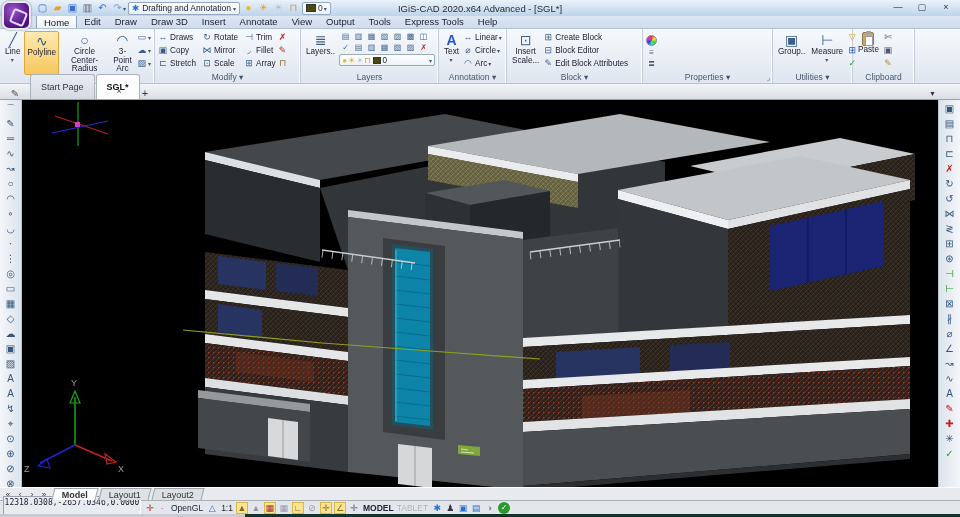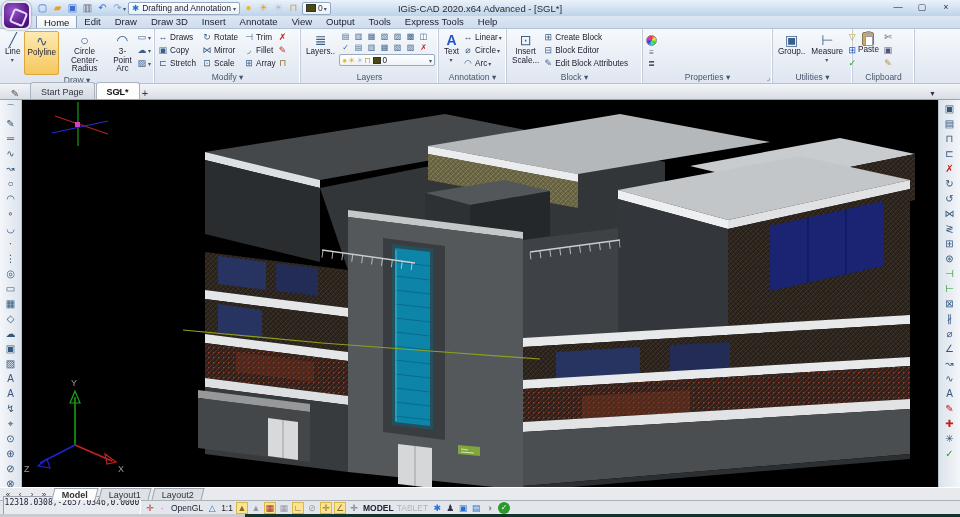--- a/index.html
+++ b/index.html
@@ -49,21 +49,21 @@
   .cwheel { width:11px; height:11px; border-radius:50%; background:conic-gradient(#e33,#ee3,#3d3,#3dd,#33e,#d3d,#e33); border:1px solid #888; }
   .iconstack { display:flex; flex-direction:column; gap:2px; align-items:center; justify-content:center; }
   .clipico { position:relative; width:12px; height:14px; background:#c9a96a; border:1px solid #8a7a50; border-radius:2px; }
   .clipico::before { content:""; position:absolute; left:2px; top:3px; width:6px; height:8px; background:#fff; border:1px solid #99a; }
   .clipico::after { content:""; position:absolute; left:3px; top:-2px; width:5px; height:3px; background:#98a2ac; border-radius:1px; }
   .launcher { position:absolute; right:2px; bottom:1px; font-size:7px; color:#56708e; }
 
   
   .doctabs { height:16px; background:linear-gradient(#f2f4f7,#d9dee5); display:flex; align-items:flex-end; border-bottom:1px solid #9aa4b0; position:relative; }
   .dpencil { width:30px; text-align:center; font-size:10px; color:#555; }
-  .dtab { font-size:9px; color:#334; padding:2px 10px; height:17px; display:flex; align-items:flex-end; gap:5px; border:1px solid #aab4c0; border-bottom:none; background:linear-gradient(#e9edf2,#d4dae2); border-radius:3px 3px 0 0; margin-right:1px; }
+  .dtab { font-size:9px; color:#334; padding:2px 10px; height:25px; display:flex; align-items:center; gap:5px; border:1px solid #aab4c0; border-bottom:none; background:linear-gradient(#e9edf2,#d4dae2); border-radius:3px 3px 0 0; margin-right:1px; }
   .dtab.active { background:#fdfdfe; font-weight:bold; color:#111; }
   .dclose { font-size:9px; color:#445; }
   .dplus { font-size:11px; color:#334; padding:0 6px; }
   .ddrop { position:absolute; right:24px; bottom:2px; font-size:7px; color:#334; }
 
   
   .main { height:387px; display:flex; }
   .vtb { width:22px; background:linear-gradient(90deg,#f3f6fa,#dde3eb); display:flex; flex-direction:column; align-items:center; padding-top:1px; }
   .vtb.rt { background:linear-gradient(270deg,#f3f6fa,#dde3eb); border-left:1px solid #b8c2cc; }
   .vtb.lt { border-right:1px solid #b8c2cc; }

